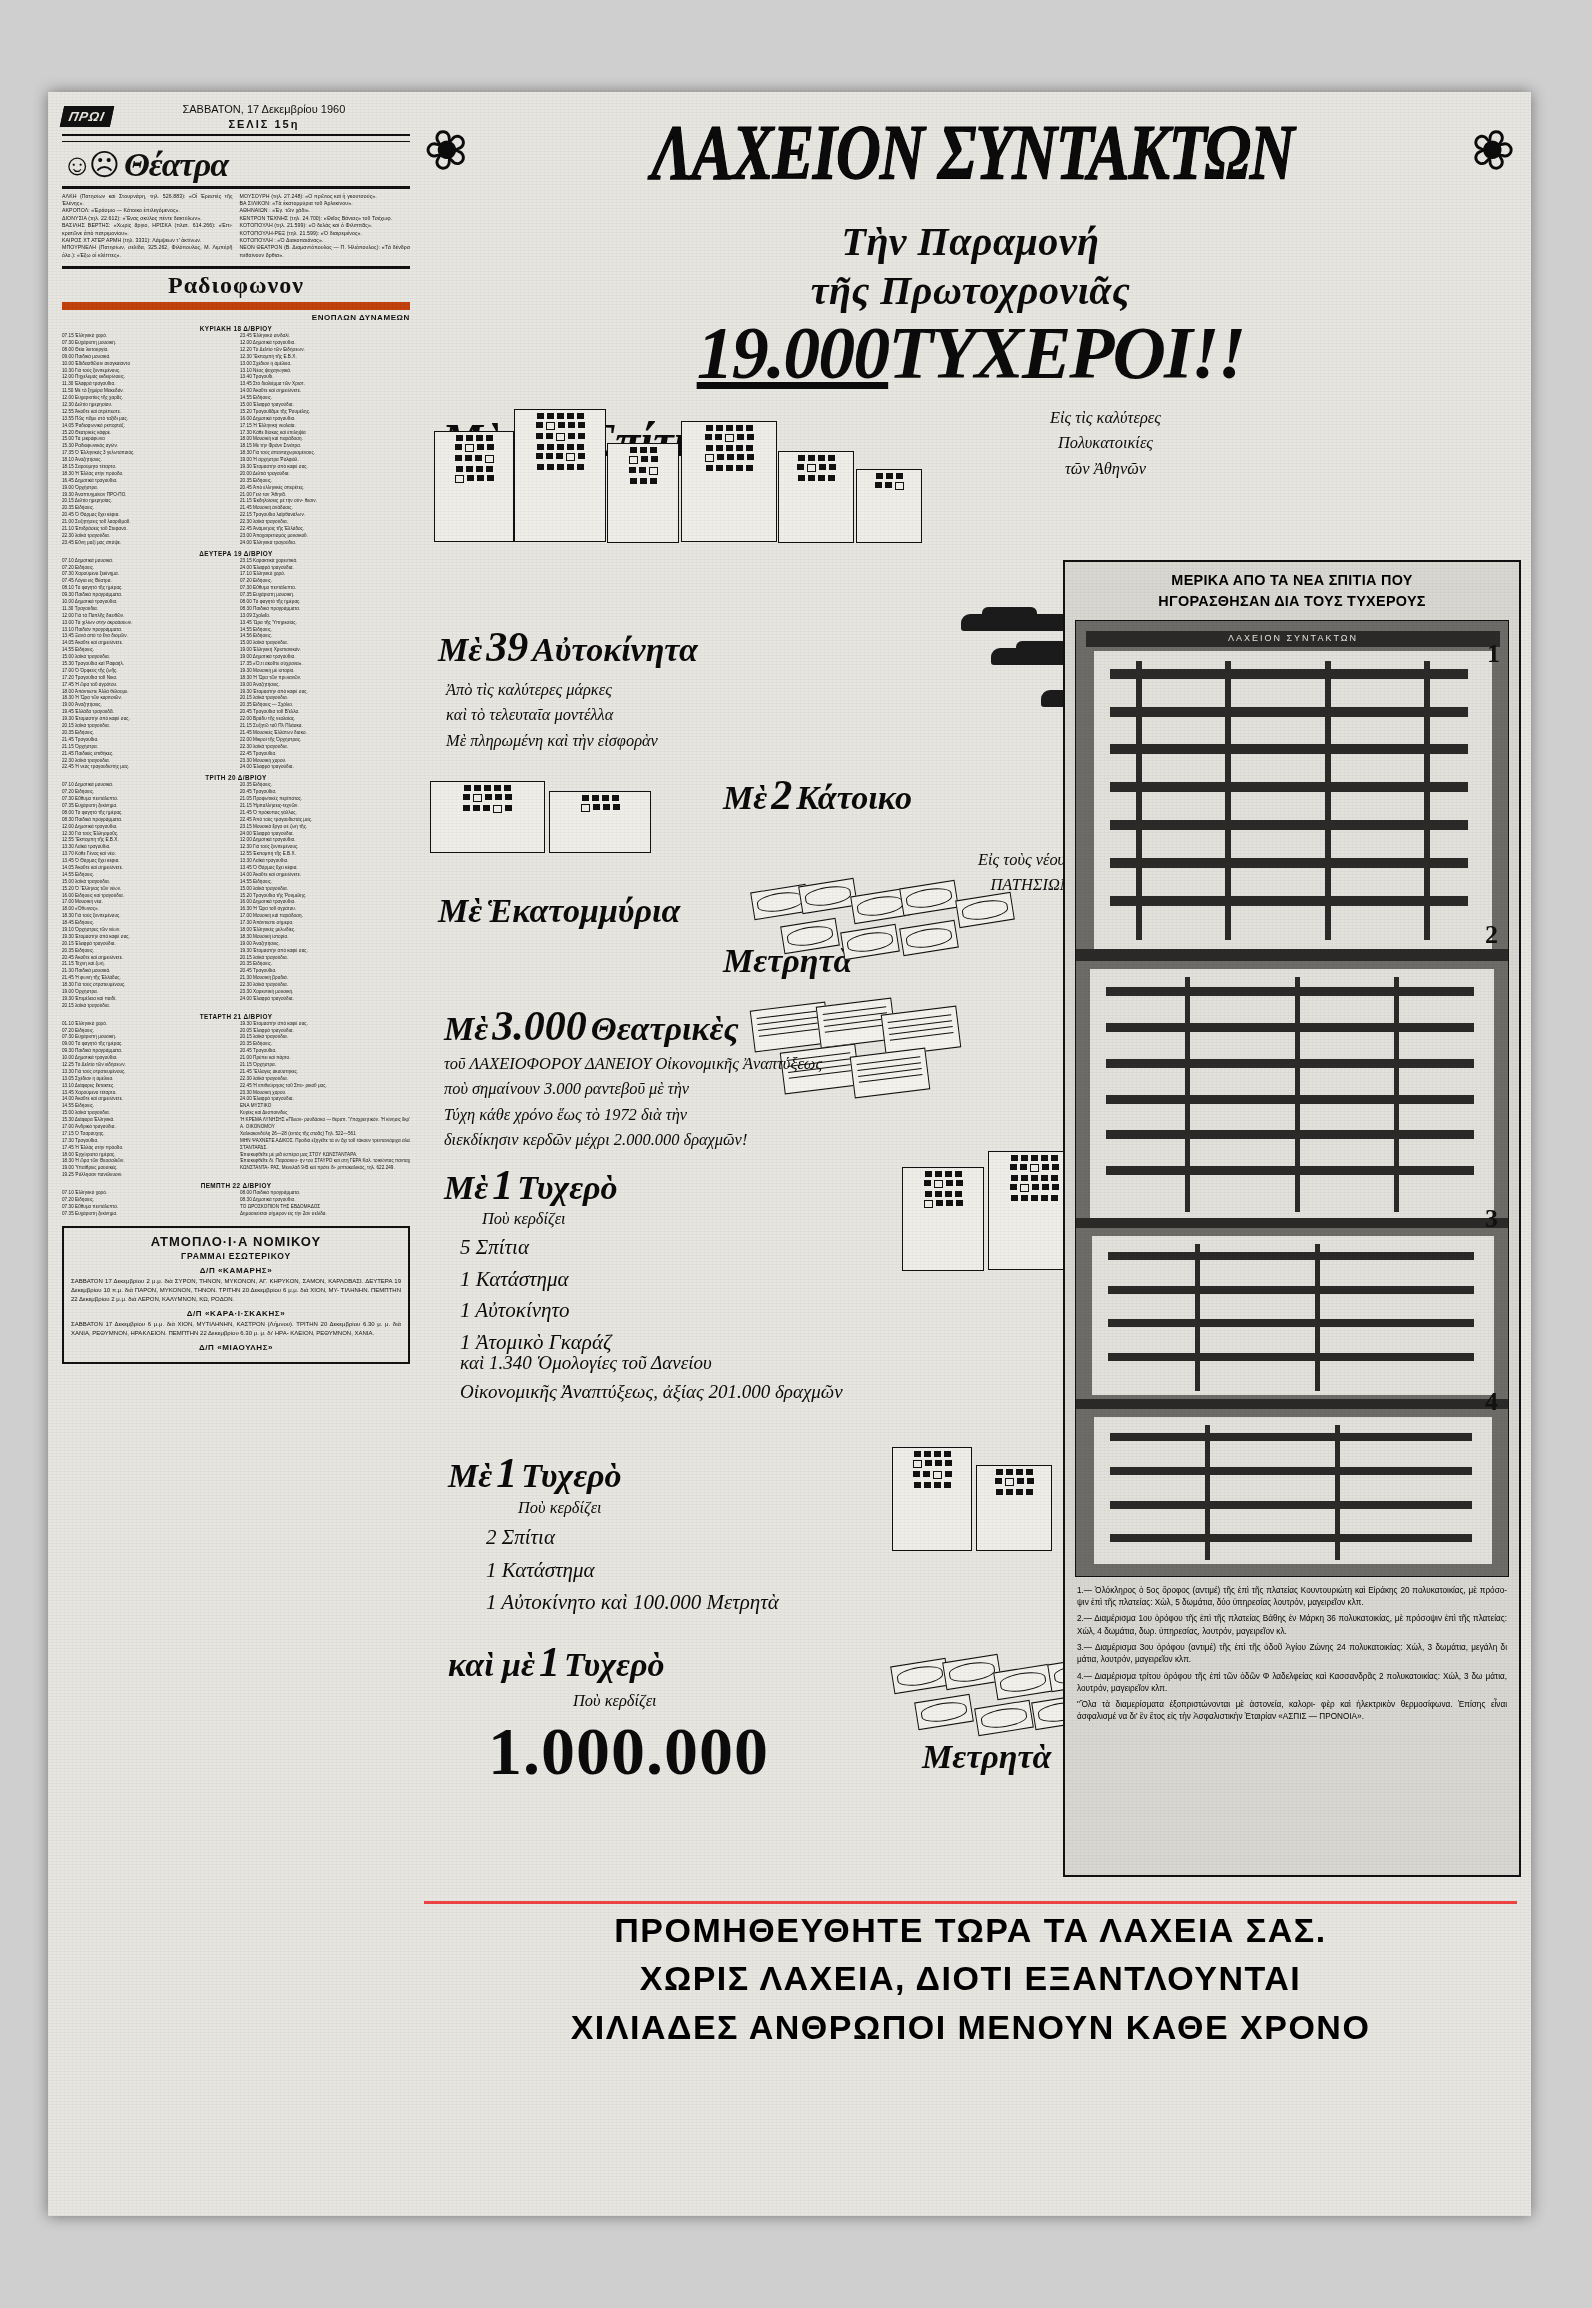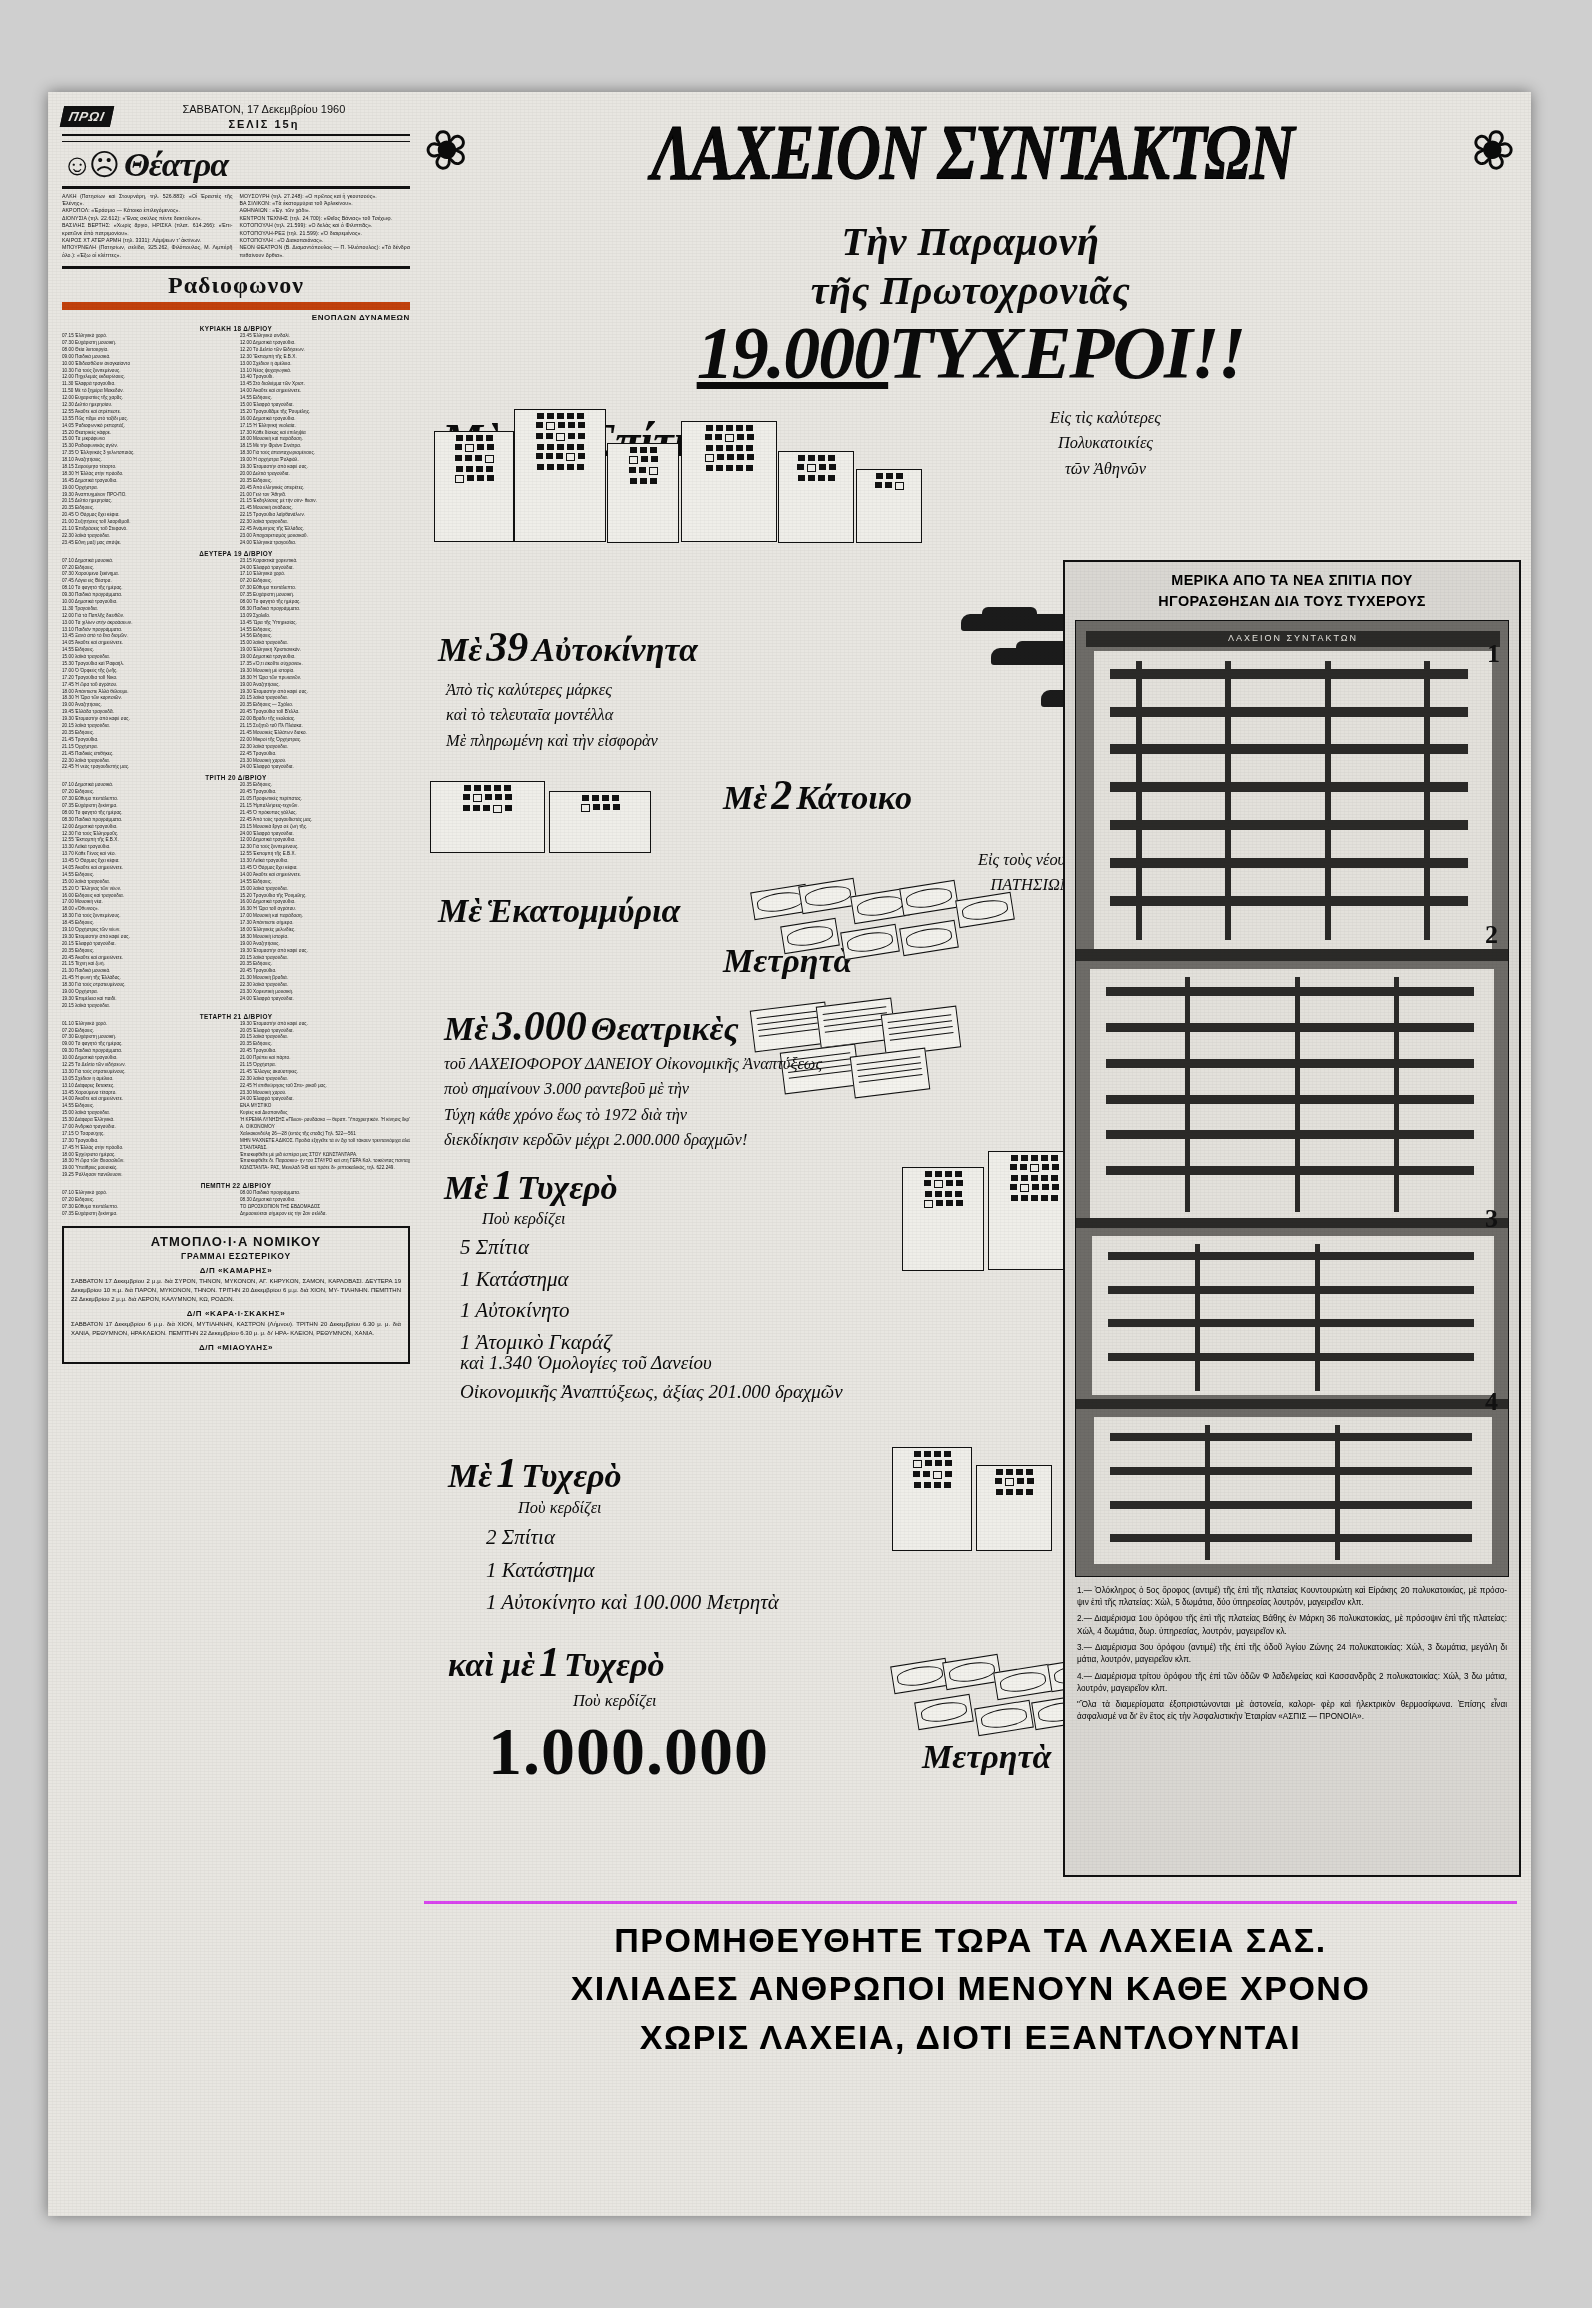--- a/index.html
+++ b/index.html
@@ -201,21 +201,21 @@
     font-size:26px;color:#111;
   }
   .ph-notes{
     padding:8px 12px 6px;font-size:8.2px;line-height:1.5;text-align:justify;
   }
   .ph-notes p{margin:0 0 4px;}
 
   
   #slogan{
     position:absolute;left:376px;top:1809px;width:1093px;
-    text-align:center;border-top:3px solid #d946ef;padding-top:12px;
+    text-align:center;border-top:3px solid #ef4444;padding-top:2px;
   }
   #slogan div{
     font-size:34px;font-weight:bold;letter-spacing:1.5px;line-height:1.42;
   }
 </style>
 </head>
 <body>
 
 <div id="page">
   <div id="sheet">
@@ -1070,20 +1070,20 @@
           <p>1.— Ὁλόκληρος ὁ 5ος ὄροφος (αντιμέ) τῆς ἐπὶ τῆς πλατείας Κουντουριώτη καὶ Εἰράκης 20 πολυκατοικίας, μὲ πρόσο- ψιν ἐπὶ τῆς πλατείας: Χὼλ, 5 δωμάτια, δύο ὑπηρεσίας λουτρόν, μαγειρεῖον κλπ.</p>
           <p>2.— Διαμέρισμα 1ου ὀρόφου τῆς ἐπὶ τῆς πλατείας Βάθης ἐν Μάρκη 36 πολυκατοικίας, μὲ πρόσοψιν ἐπὶ τῆς πλατείας: Χώλ, 4 δωμάτια, δωρ. ὑπηρεσίας, λουτρόν, μαγειρεῖον κλ.</p>
           <p>3.— Διαμέρισμα 3ου ὀρόφου (αντιμέ) τῆς ἐπὶ τῆς ὁδοῦ Ἁγίου Ζώνης 24 πολυκατοικίας: Χώλ, 3 δωμάτια, μεγάλη δι μάτια, λουτρόν, μαγειρεῖον κλπ.</p>
           <p>4.— Διαμέρισμα τρίτου ὀρόφου τῆς ἐπὶ τῶν ὁδῶν Φ λαδελφείας καὶ Κασσανδρᾶς 2 πολυκατοικίας: Χώλ, 3 δω μάτια, λουτρόν, μαγειρεῖον κλπ.</p>
           <p>"Ὅλα τὰ διαμερίσματα ἐξοπριστώνονται μὲ ἀστονεία, καλορι- φὲρ καὶ ἠλεκτρικὸν θερμοσίφωνα. Ἐπίσης εἶναι ἀσφαλισμέ να δι' ἓν ἔτος εἰς τὴν Ἀσφαλιστικὴν Ἑταιρίαν «ΑΣΠΙΣ — ΠΡΟΝΟΙΑ».</p>
         </div>
     </div>
 
     <div id="slogan">
       <div>ΠΡΟΜΗΘΕΥΘΗΤΕ ΤΩΡΑ ΤΑ ΛΑΧΕΙΑ ΣΑΣ.</div>
+      <div>ΧΩΡΙΣ ΛΑΧΕΙΑ, ΔΙΟΤΙ ΕΞΑΝΤΛΟΥΝΤΑΙ</div>
       <div>ΧΙΛΙΑΔΕΣ ΑΝΘΡΩΠΟΙ ΜΕΝΟΥΝ ΚΑΘΕ ΧΡΟΝΟ</div>
-      <div>ΧΩΡΙΣ ΛΑΧΕΙΑ, ΔΙΟΤΙ ΕΞΑΝΤΛΟΥΝΤΑΙ</div>
     </div>
 
     <div id="grain"></div>
   </div>
 </div>
 
 
 </body></html>

